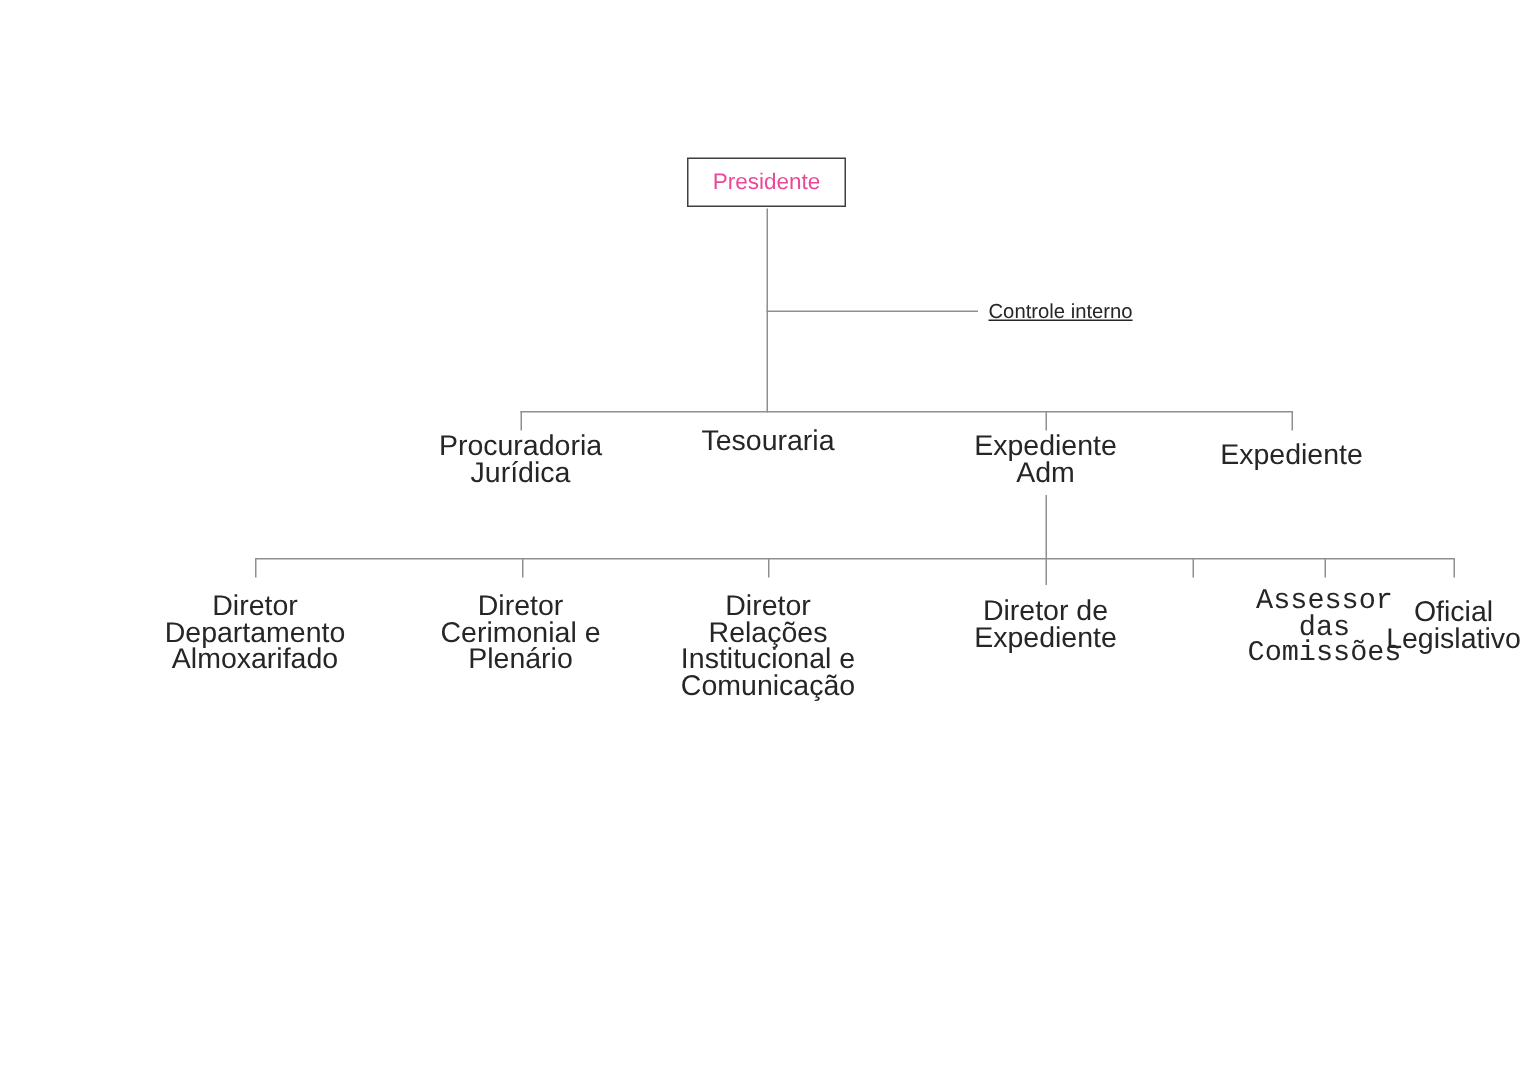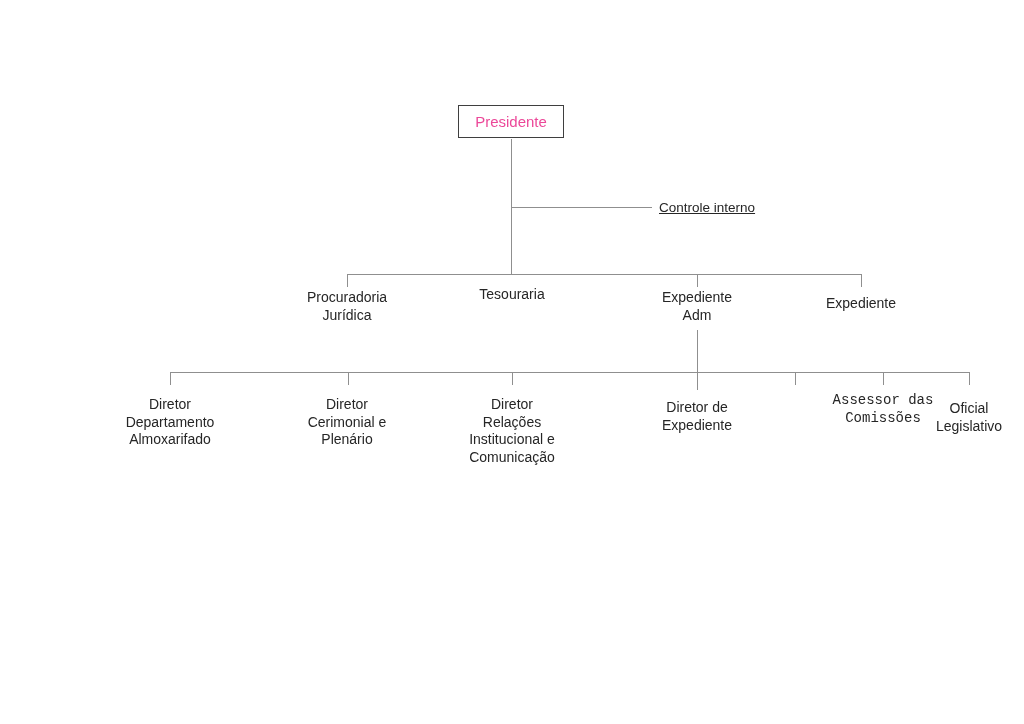--- a/index.html
+++ b/index.html
@@ -35,21 +35,21 @@
     border: 1.5px solid #3f3f3f;
     background: #ffffff;
     display: flex;
     align-items: center;
     justify-content: center;
     font-size: 15px;
     color: #ec4899;
   }
   .node-label {
     position: absolute;
-    font-size: 14px;
+    font-size: 19px;
     line-height: 17.5px;
     text-align: center;
     white-space: pre-line;
     color: #262626;
   }
   .side-label {
     position: absolute;
     font-size: 13.5px;
     line-height: 17px;
     text-align: left;

